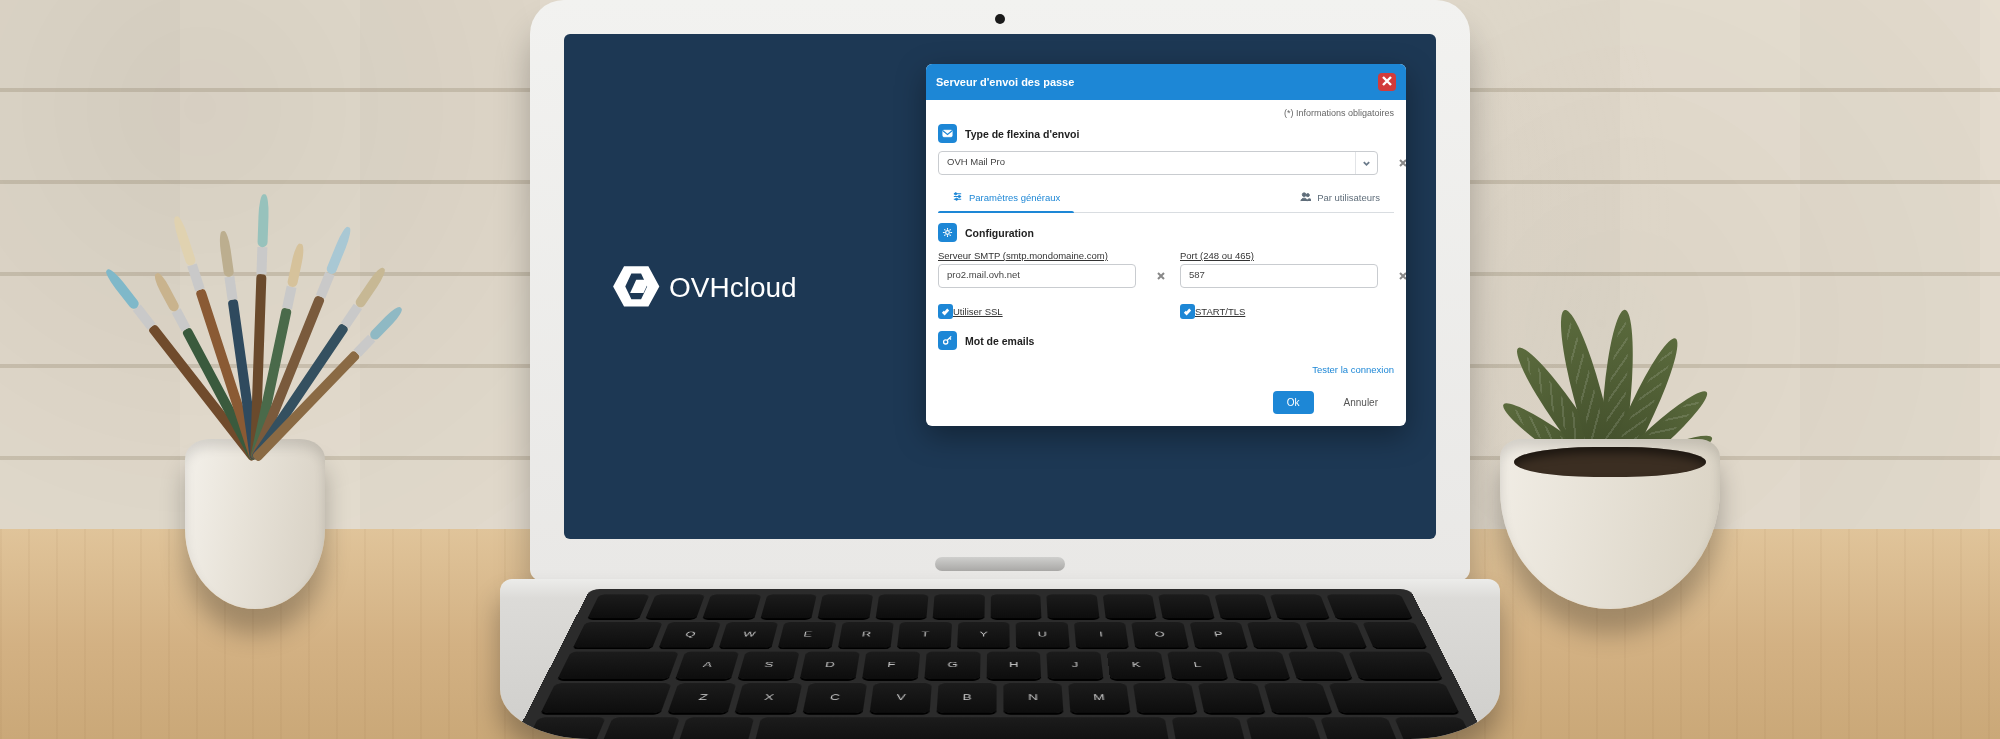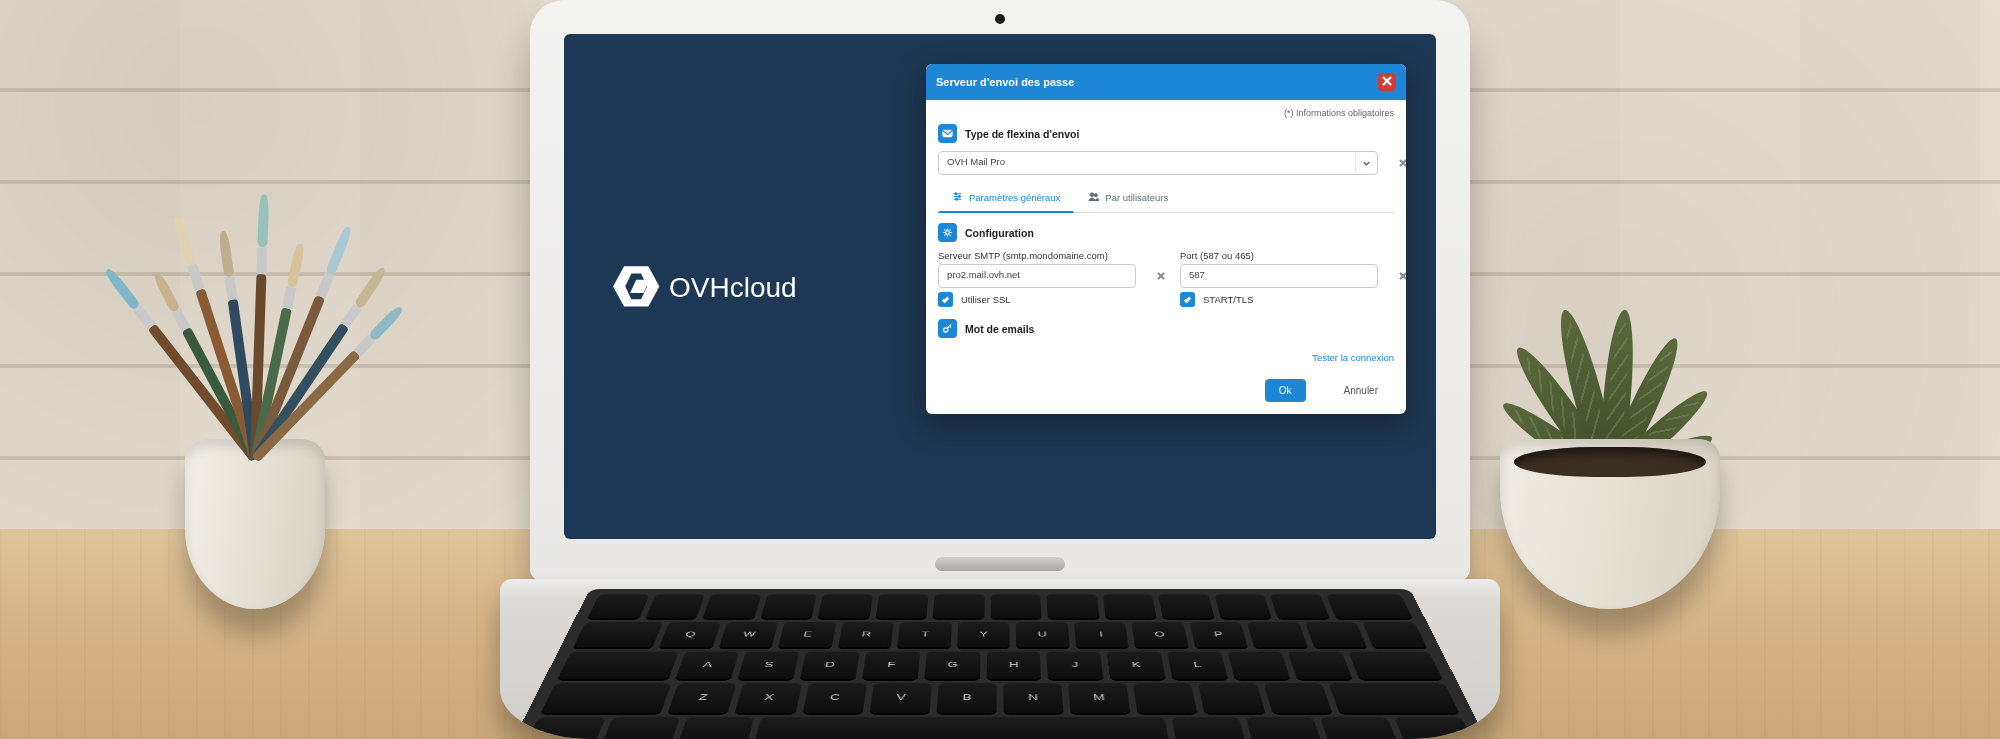--- a/index.html
+++ b/index.html
@@ -271,20 +271,21 @@
     display:flex; align-items:center; justify-content:center;
   }
   .clear-x svg{ width:8px; height:8px; stroke:#888; stroke-width:2;}
 
   .with-clear{ position:relative; padding-right:16px; }
 
   .tabs{
     display:flex; gap:0;
     border-bottom:1px solid #d9dde1;
     margin: 10px 0 10px 0;
+    justify-content: space-between;
   }
   .tab{
     display:flex; align-items:center; gap:6px;
     padding: 6px 14px 8px 14px;
     font-size: 9.5px;
     color:#5f6d7a;
     cursor:pointer;
     position:relative;
   }
   .tab svg{ width:11px; height:11px; fill:currentColor; stroke:currentColor; }
@@ -292,28 +293,29 @@
     color:#1d87d6;
   }
   .tab.active::after{
     content:""; position:absolute; left:0; right:0; bottom:-1px;
     height:2px; background:#1d87d6; border-radius:2px 2px 0 0;
   }
 
   .grid2{
     display:grid; grid-template-columns: 1fr 1fr; gap: 8px 28px;
     margin-bottom: 4px;
+    text-decoration: underline;
   }
   .field-label{
     display:block; font-size:9.5px; color:#333; margin-bottom:3px;
   }
 
   .chk-row{
-    display:flex; align-items:center; gap:8px;
-    margin-top: 4px;
+    display:flex; align-items:center; 
+    margin-top: 16px;
   }
   .chk{
     width:15px; height:15px; border-radius:3px;
     background:#1d87d6;
     display:flex; align-items:center; justify-content:center;
     cursor:pointer;
   }
   .chk svg{ width:9px; height:9px; stroke:#fff; stroke-width:3; fill:none; }
   .chk-label{ font-size:9.5px; color:#333; }
 
@@ -333,21 +335,21 @@
 
   .test-link{
     text-align:right; margin-top: 14px;
   }
   .test-link a{
     color:#1d87d6; font-size:9.5px; cursor:pointer; text-decoration:none;
   }
 
   .dlg-footer{
     padding: 10px 14px 12px 14px;
-    display:flex; justify-content:flex-end; gap:24px;
+    display:flex; justify-content:flex-end; gap:16px;
   }
   .btn{
     height:23px; padding: 0 14px;
     border-radius:4px;
     font-size:10px;
     display:inline-flex; align-items:center; justify-content:center;
     cursor:pointer; border:none;
   }
   .btn.primary{ background:#1d87d6; color:#fff; }
   .btn.secondary{ background:transparent; color:#555; }
@@ -537,21 +539,21 @@
                   <span class="chk">
                     <svg viewBox="0 0 10 10">
                         <path d="M2 5.2 4 7.2 8 2.8"></path>
                       </svg>
                   </span>
                   <span class="chk-label">Utiliser SSL</span>
                 </div>
               </div>
 
               <div>
-                <label class="field-label">Port (587 ou 465)</label>
+                <label class="field-label">Port (248 ou 465)</label>
                 <div class="with-clear">
                   <div class="field-row">
                     <input class="text-input" value="587" style="">
                   </div>
                   <span class="clear-x">
                     <svg viewBox="0 0 8 8">
                         <path d="M1 1 L7 7 M7 1 L1 7"></path>
                       </svg>
                   </span>
                 </div>

